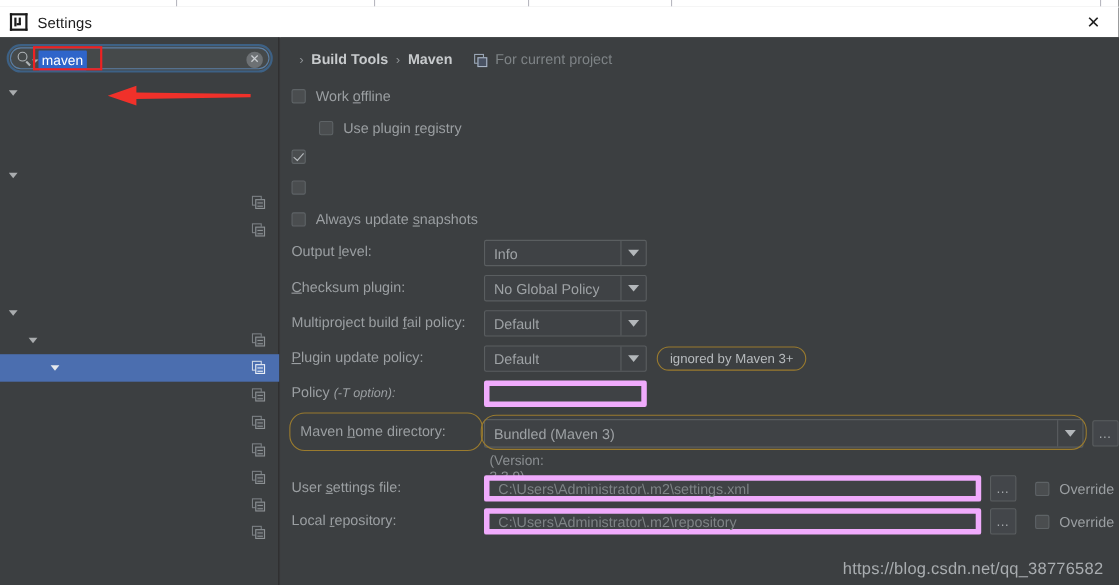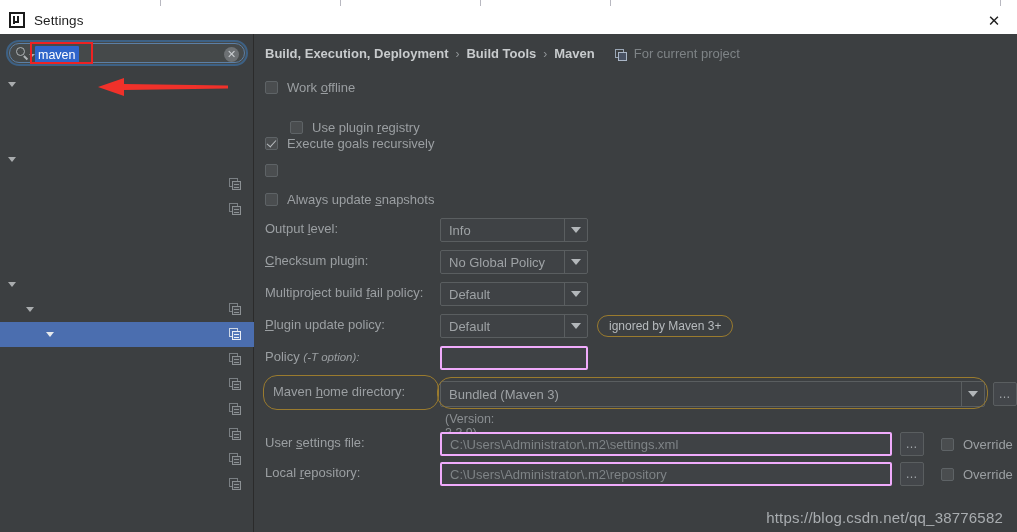--- a/index.html
+++ b/index.html
@@ -244,21 +244,21 @@
     display: flex; align-items: center; justify-content: center;
   }
   .combo .arrowbtn i {
     width: 0; height: 0; display: block;
     border-left: 5px solid transparent;
     border-right: 5px solid transparent;
     border-top: 6px solid #b3b7ba;
   }
   .textfield {
     position: absolute; height: 24px; box-sizing: border-box;
-    border: 2px solid #f0abfc; border-radius: 2px;
+    border: 5px solid #f0abfc; border-radius: 2px;
     background: #3f4245;
     display: flex; align-items: center;
   }
   .textfield .val {
     padding-left: 8px; font-size: 13px; color: #7e8386;
     white-space: nowrap; overflow: hidden;
   }
   .browse {
     position: absolute; width: 24px; height: 24px; box-sizing: border-box;
     border: 1px solid #5a5e60; border-radius: 2px; background: #43464a;
@@ -457,46 +457,44 @@
         </div>
     </div>
 
     <svg class="anno-arrow" viewBox="0 0 130 22">
       <polygon points="0,11 26,2 26,8 130,9.5 130,12.5 26,14 26,20" fill="#f0312a"></polygon>
     </svg>
 
     <div class="content">
 
       <div class="crumbs">
-        <span class="crumb">Build, Execution, Deployment</span>
         <span class="crumb-sep">›</span>
         <span class="crumb">Build Tools</span>
         <span class="crumb-sep">›</span>
         <span class="crumb">Maven</span>
         <span class="scope">
           <span class="proj-icon2">
             <span class="r1"></span>
               <span class="r2"></span>
           </span>
           <span>For current project</span>
         </span>
       </div>
 
       <div id="checkboxes">
           <div class="cb-row" style="top: 46px;">
             <span class="cbox"></span>
             <span><span>Work </span><span class="mn">o</span><span>ffline</span></span>
           </div>
-          <div class="cb-row" style="top: 86px; padding-left: 25px;">
+          <div class="cb-row" style="top: 75px; padding-left: 25px;">
             <span class="cbox"></span>
             <span><span>Use plugin </span><span class="mn">r</span><span>egistry</span></span>
           </div>
           <div class="cb-row" style="top: 102px;">
             <span class="cbox checked"></span>
-            <span><span>Execute </span><span class="mn">g</span><span>oals recursively</span></span>
           </div>
           <div class="cb-row" style="top: 130px;">
             <span class="cbox"></span>
           </div>
           <div class="cb-row" style="top: 158px;">
             <span class="cbox"></span>
             <span><span>Always update </span><span class="mn">s</span><span>napshots</span></span>
           </div>
         </div>
 

